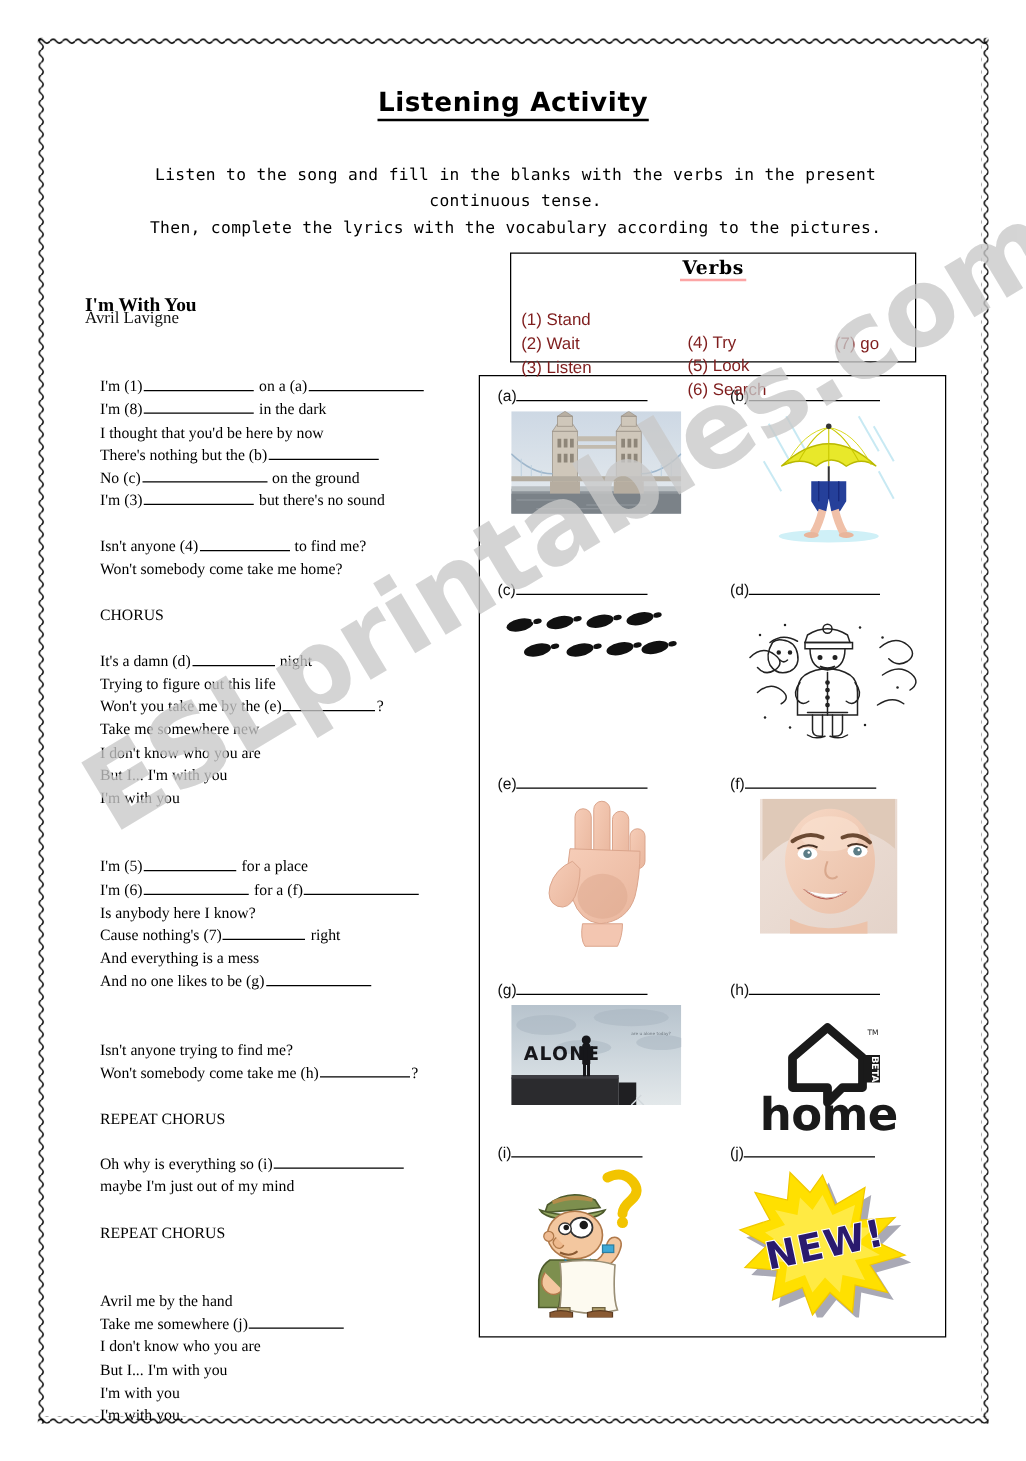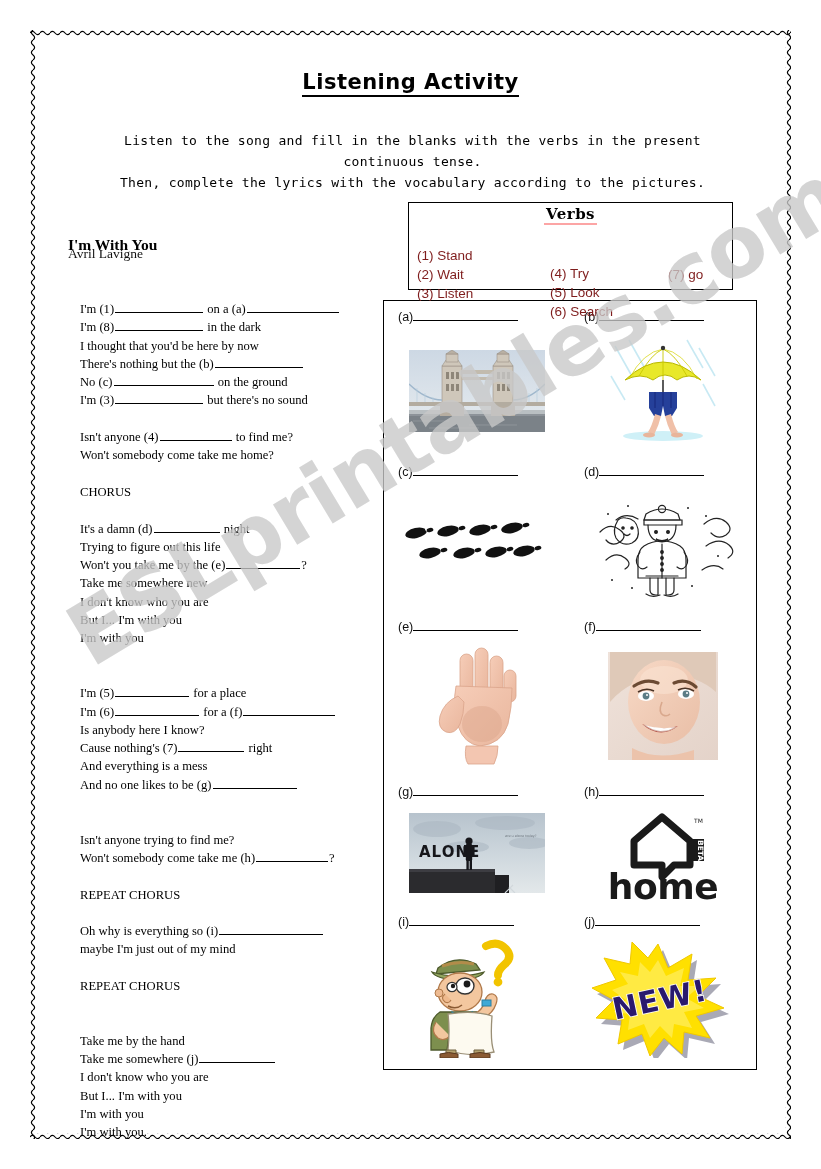--- a/index.html
+++ b/index.html
@@ -184,21 +184,21 @@
     border-bottom: 1px solid #000;
     width: 105px;
     height: 12px;
     vertical-align: baseline;
   }
   .pic-art {
     position: absolute;
     left: 0; right: 0;
     top: 28px; bottom: 4px;
     display: flex;
-    align-items: center;
+    align-items: flex-start;
     justify-content: center;
   }
   .pic-art svg { display: block; }
 
   
 </style>
 </head>
 <body>
 
 <div class="sheet">
@@ -288,21 +288,21 @@
       <div class="line"><span>Won't somebody come take me (h)</span><span class="blank" style="width: 72px;"></span><span>?</span></div>
       <div class="gap"></div>
       <div class="line"><span>REPEAT CHORUS</span></div>
       <div class="gap"></div>
       <div class="line"><span>Oh why is everything so (i)</span><span class="blank" style="width: 104px;"></span></div>
       <div class="line"><span>maybe I'm just out of my mind</span></div>
       <div class="gap"></div>
       <div class="line"><span>REPEAT CHORUS</span></div>
       <div class="gap"></div>
       <div class="gap"></div>
-      <div class="line"><span>Take me by the hand</span></div>
+      <div class="line"><span>Avril me by the hand</span></div>
       <div class="line"><span>Take me somewhere (j)</span><span class="blank" style="width: 76px;"></span></div>
       <div class="line"><span>I don't know who you are</span></div>
       <div class="line"><span>But I... I'm with you</span></div>
       <div class="line"><span>I'm with you</span></div>
       <div class="line"><span>I'm with you.</span></div>
     </div>
 
   <div class="pic-box">
     <div class="pic-grid" id="pic-grid">
         <div class="pic-cell">

